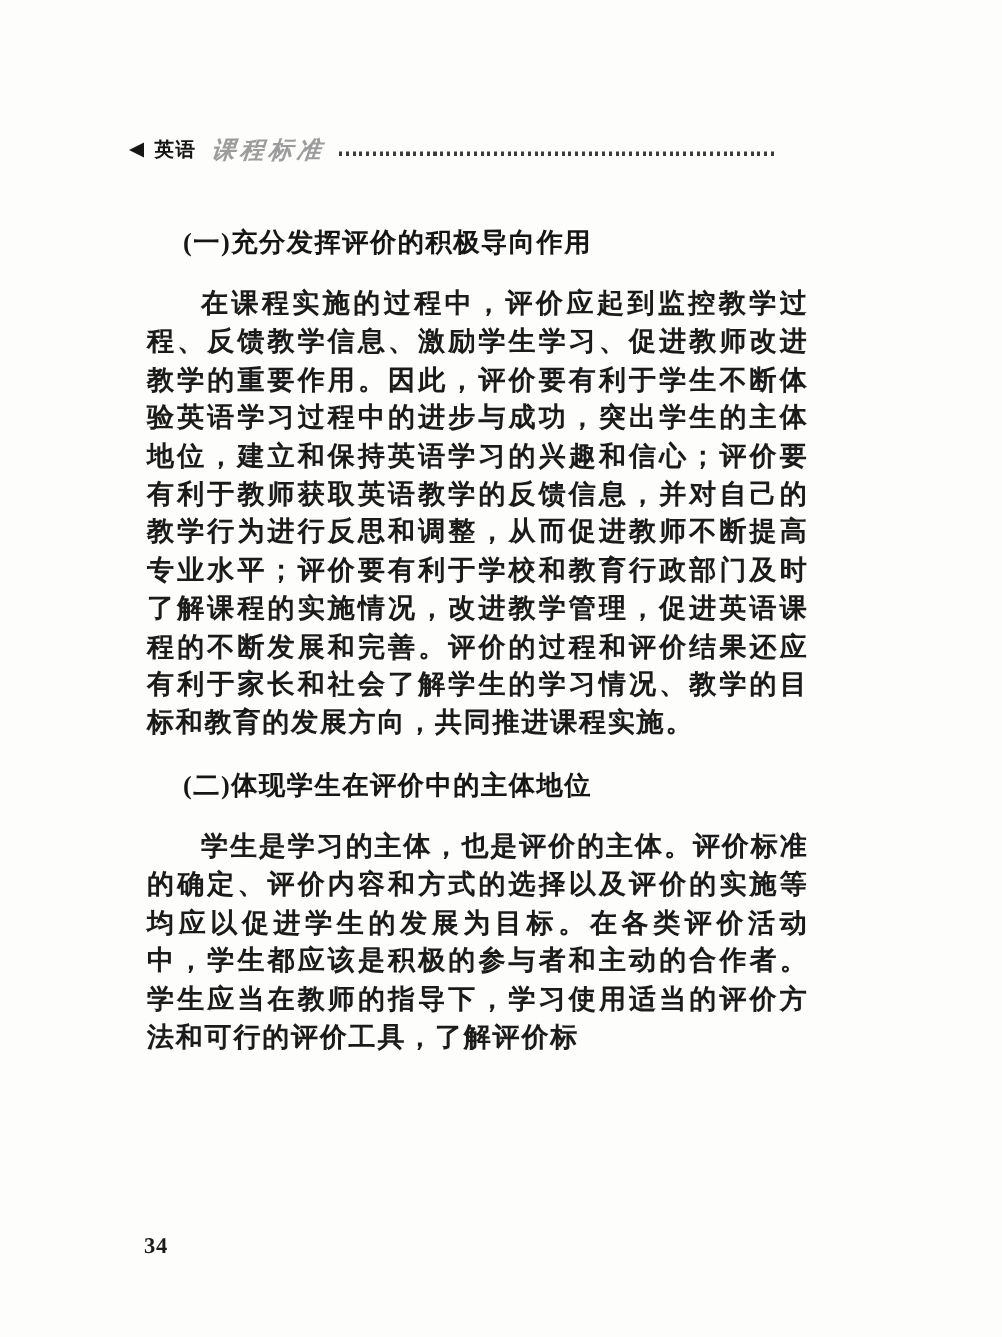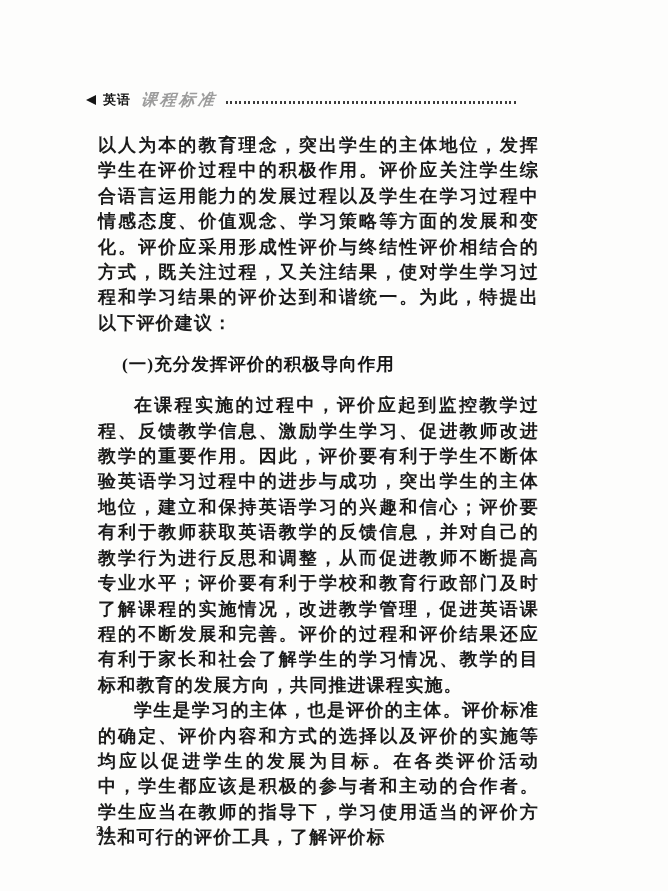--- a/index.html
+++ b/index.html
@@ -102,25 +102,25 @@
 <div class="page">
 
   <div class="running-header">
     <span class="tri-icon"></span>
     <span class="subject-label">英语</span>
     <span class="series-label">课程标准</span>
     <span class="dotted-rule"></span>
   </div>
 
   <div class="content">
-    <p class="para">以人为本的教育理念，突出学生的主体地位，发挥学生在评价过程中的积极作用。评价应关注学生综合语言运用能力的发展过程以及学生在学习过程中情感态度、价值观念、学习策略等方面的发展和变化。评价应采用形成性评价与终结性评价相结合的方式，既关注过程，又关注结果，使对学生学习过程和学习结果的评价达到和谐统一。为此，特提出以下评价建议：</p>
 
     <h3 class="section-heading">(一)充分发挥评价的积极导向作用</h3>
 
     <p class="para indent">在课程实施的过程中，评价应起到监控教学过程、反馈教学信息、激励学生学习、促进教师改进教学的重要作用。因此，评价要有利于学生不断体验英语学习过程中的进步与成功，突出学生的主体地位，建立和保持英语学习的兴趣和信心；评价要有利于教师获取英语教学的反馈信息，并对自己的教学行为进行反思和调整，从而促进教师不断提高专业水平；评价要有利于学校和教育行政部门及时了解课程的实施情况，改进教学管理，促进英语课程的不断发展和完善。评价的过程和评价结果还应有利于家长和社会了解学生的学习情况、教学的目标和教育的发展方向，共同推进课程实施。</p>
 
+    <h3 class="section-heading">(二)体现学生在评价中的主体地位</h3>
 
     <p class="para indent">学生是学习的主体，也是评价的主体。评价标准的确定、评价内容和方式的选择以及评价的实施等均应以促进学生的发展为目标。在各类评价活动中，学生都应该是积极的参与者和主动的合作者。学生应当在教师的指导下，学习使用适当的评价方法和可行的评价工具，了解评价标</p>
   </div>
 
   <div class="page-number">34</div>
 
 </div>
 
 </body></html>

